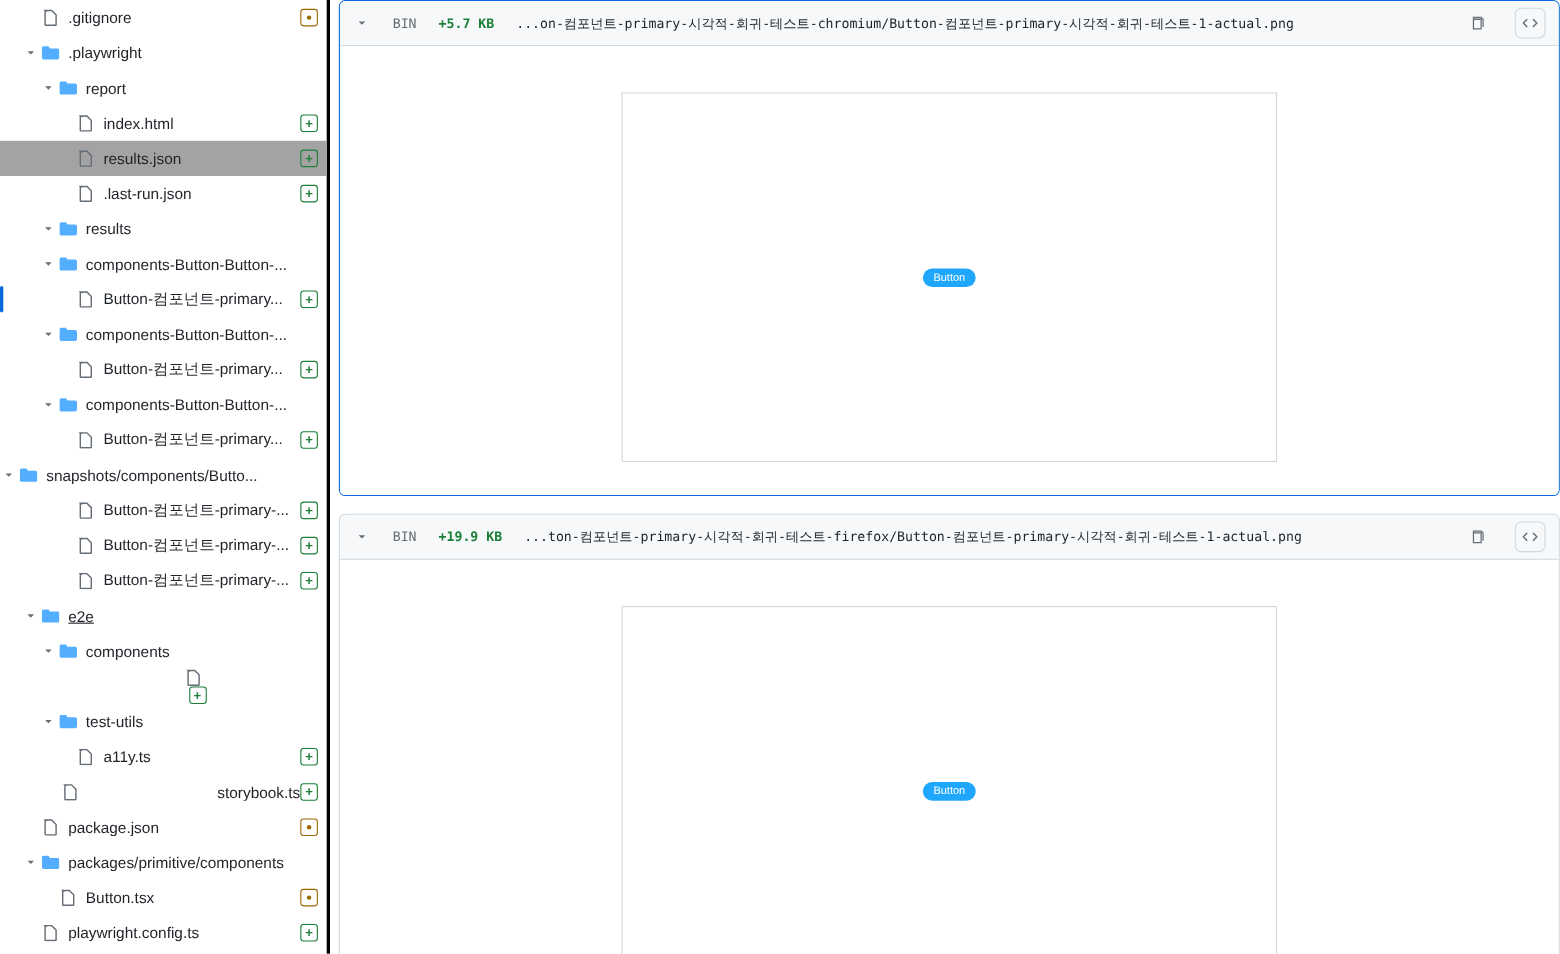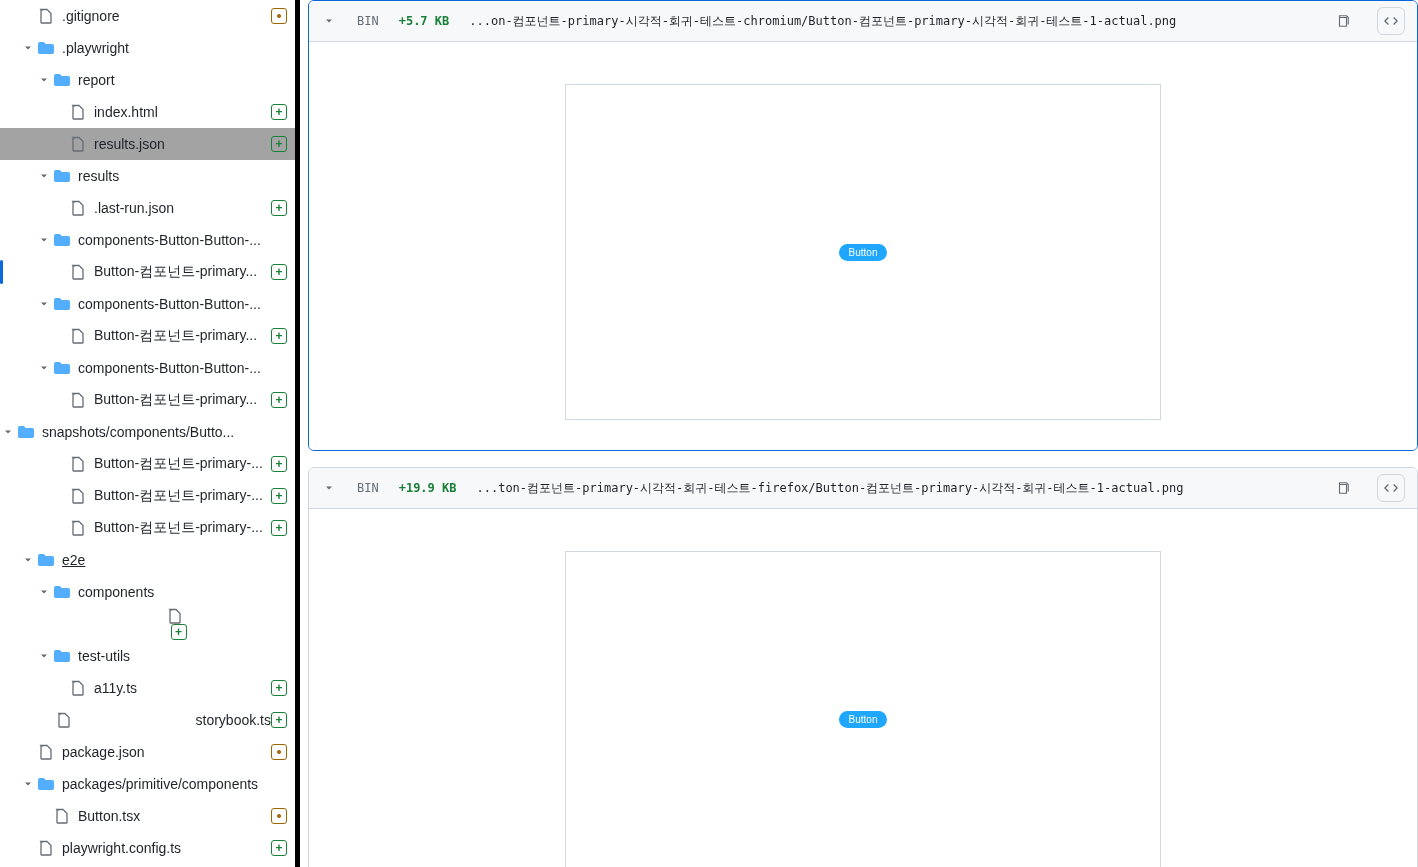--- a/index.html
+++ b/index.html
@@ -8,21 +8,21 @@
     font-size: 14px;
     color: #1f2328;
     background: #fff;
     display: flex;
     height: 867px;
     width: 1418px;
     overflow: hidden;
   }
   .sidebar {
     width: 300px;
-    border-right: 5px solid #000000;
+    border-right: 3px solid #000000;
     overflow-y: auto;
     background: #fff;
     position: relative;
   }
   .sidebar::-webkit-scrollbar { width: 10px; }
   .sidebar::-webkit-scrollbar-thumb { background:#d0d7de; border-radius:5px; }
   .tree-row {
     display: flex;
     align-items: center;
     height: 32px;
@@ -191,41 +191,41 @@
     </div>
     <div class="tree-row selected" style="padding-left: 70px;">
       <span class="icon-slot file-icon">
         <svg width="16" height="16" viewBox="0 0 16 16">
           <path fill="none" stroke="currentColor" stroke-width="1.3" d="M3 1.5h6l4 4v9a.5.5 0 01-.5.5h-9a.5.5 0 01-.5-.5v-12a.5.5 0 01.5-.5z"></path>
         </svg>
       </span>
       <span class="label">results.json</span>
       <span class="status-badge status-added"></span>
     </div>
+    <div class="tree-row" style="padding-left: 70px;">
+      <span class="icon-slot file-icon">
+        <svg width="16" height="16" viewBox="0 0 16 16">
+          <path fill="none" stroke="currentColor" stroke-width="1.3" d="M3 1.5h6l4 4v9a.5.5 0 01-.5.5h-9a.5.5 0 01-.5-.5v-12a.5.5 0 01.5-.5z"></path>
+        </svg>
+      </span>
+      <span class="label">.last-run.json</span>
+      <span class="status-badge status-added"></span>
+    </div>
     <div class="tree-row" style="padding-left: 36px;">
       <span class="chev">
         <svg width="12" height="12" viewBox="0 0 16 16" style="transform:rotate(0deg)">
           <path fill="currentColor" d="M4 6l4 4 4-4z"></path>
         </svg>
       </span>
       <span class="icon-slot folder-icon">
         <svg width="16" height="16" viewBox="0 0 16 16">
           <path fill="currentColor" d="M1.75 2A1.75 1.75 0 000 3.75v8.5C0 13.216.784 14 1.75 14h12.5A1.75 1.75 0 0016 12.25V5.75A1.75 1.75 0 0014.25 4H7.5L6 2H1.75z"></path>
         </svg>
       </span>
       <span class="label">results</span>
-    </div>
-    <div class="tree-row" style="padding-left: 70px;">
-      <span class="icon-slot file-icon">
-        <svg width="16" height="16" viewBox="0 0 16 16">
-          <path fill="none" stroke="currentColor" stroke-width="1.3" d="M3 1.5h6l4 4v9a.5.5 0 01-.5.5h-9a.5.5 0 01-.5-.5v-12a.5.5 0 01.5-.5z"></path>
-        </svg>
-      </span>
-      <span class="label">.last-run.json</span>
-      <span class="status-badge status-added"></span>
     </div>
     <div class="tree-row" style="padding-left: 36px;">
       <span class="chev">
         <svg width="12" height="12" viewBox="0 0 16 16" style="transform:rotate(0deg)">
           <path fill="currentColor" d="M4 6l4 4 4-4z"></path>
         </svg>
       </span>
       <span class="icon-slot folder-icon">
         <svg width="16" height="16" viewBox="0 0 16 16">
           <path fill="currentColor" d="M1.75 2A1.75 1.75 0 000 3.75v8.5C0 13.216.784 14 1.75 14h12.5A1.75 1.75 0 0016 12.25V5.75A1.75 1.75 0 0014.25 4H7.5L6 2H1.75z"></path>

